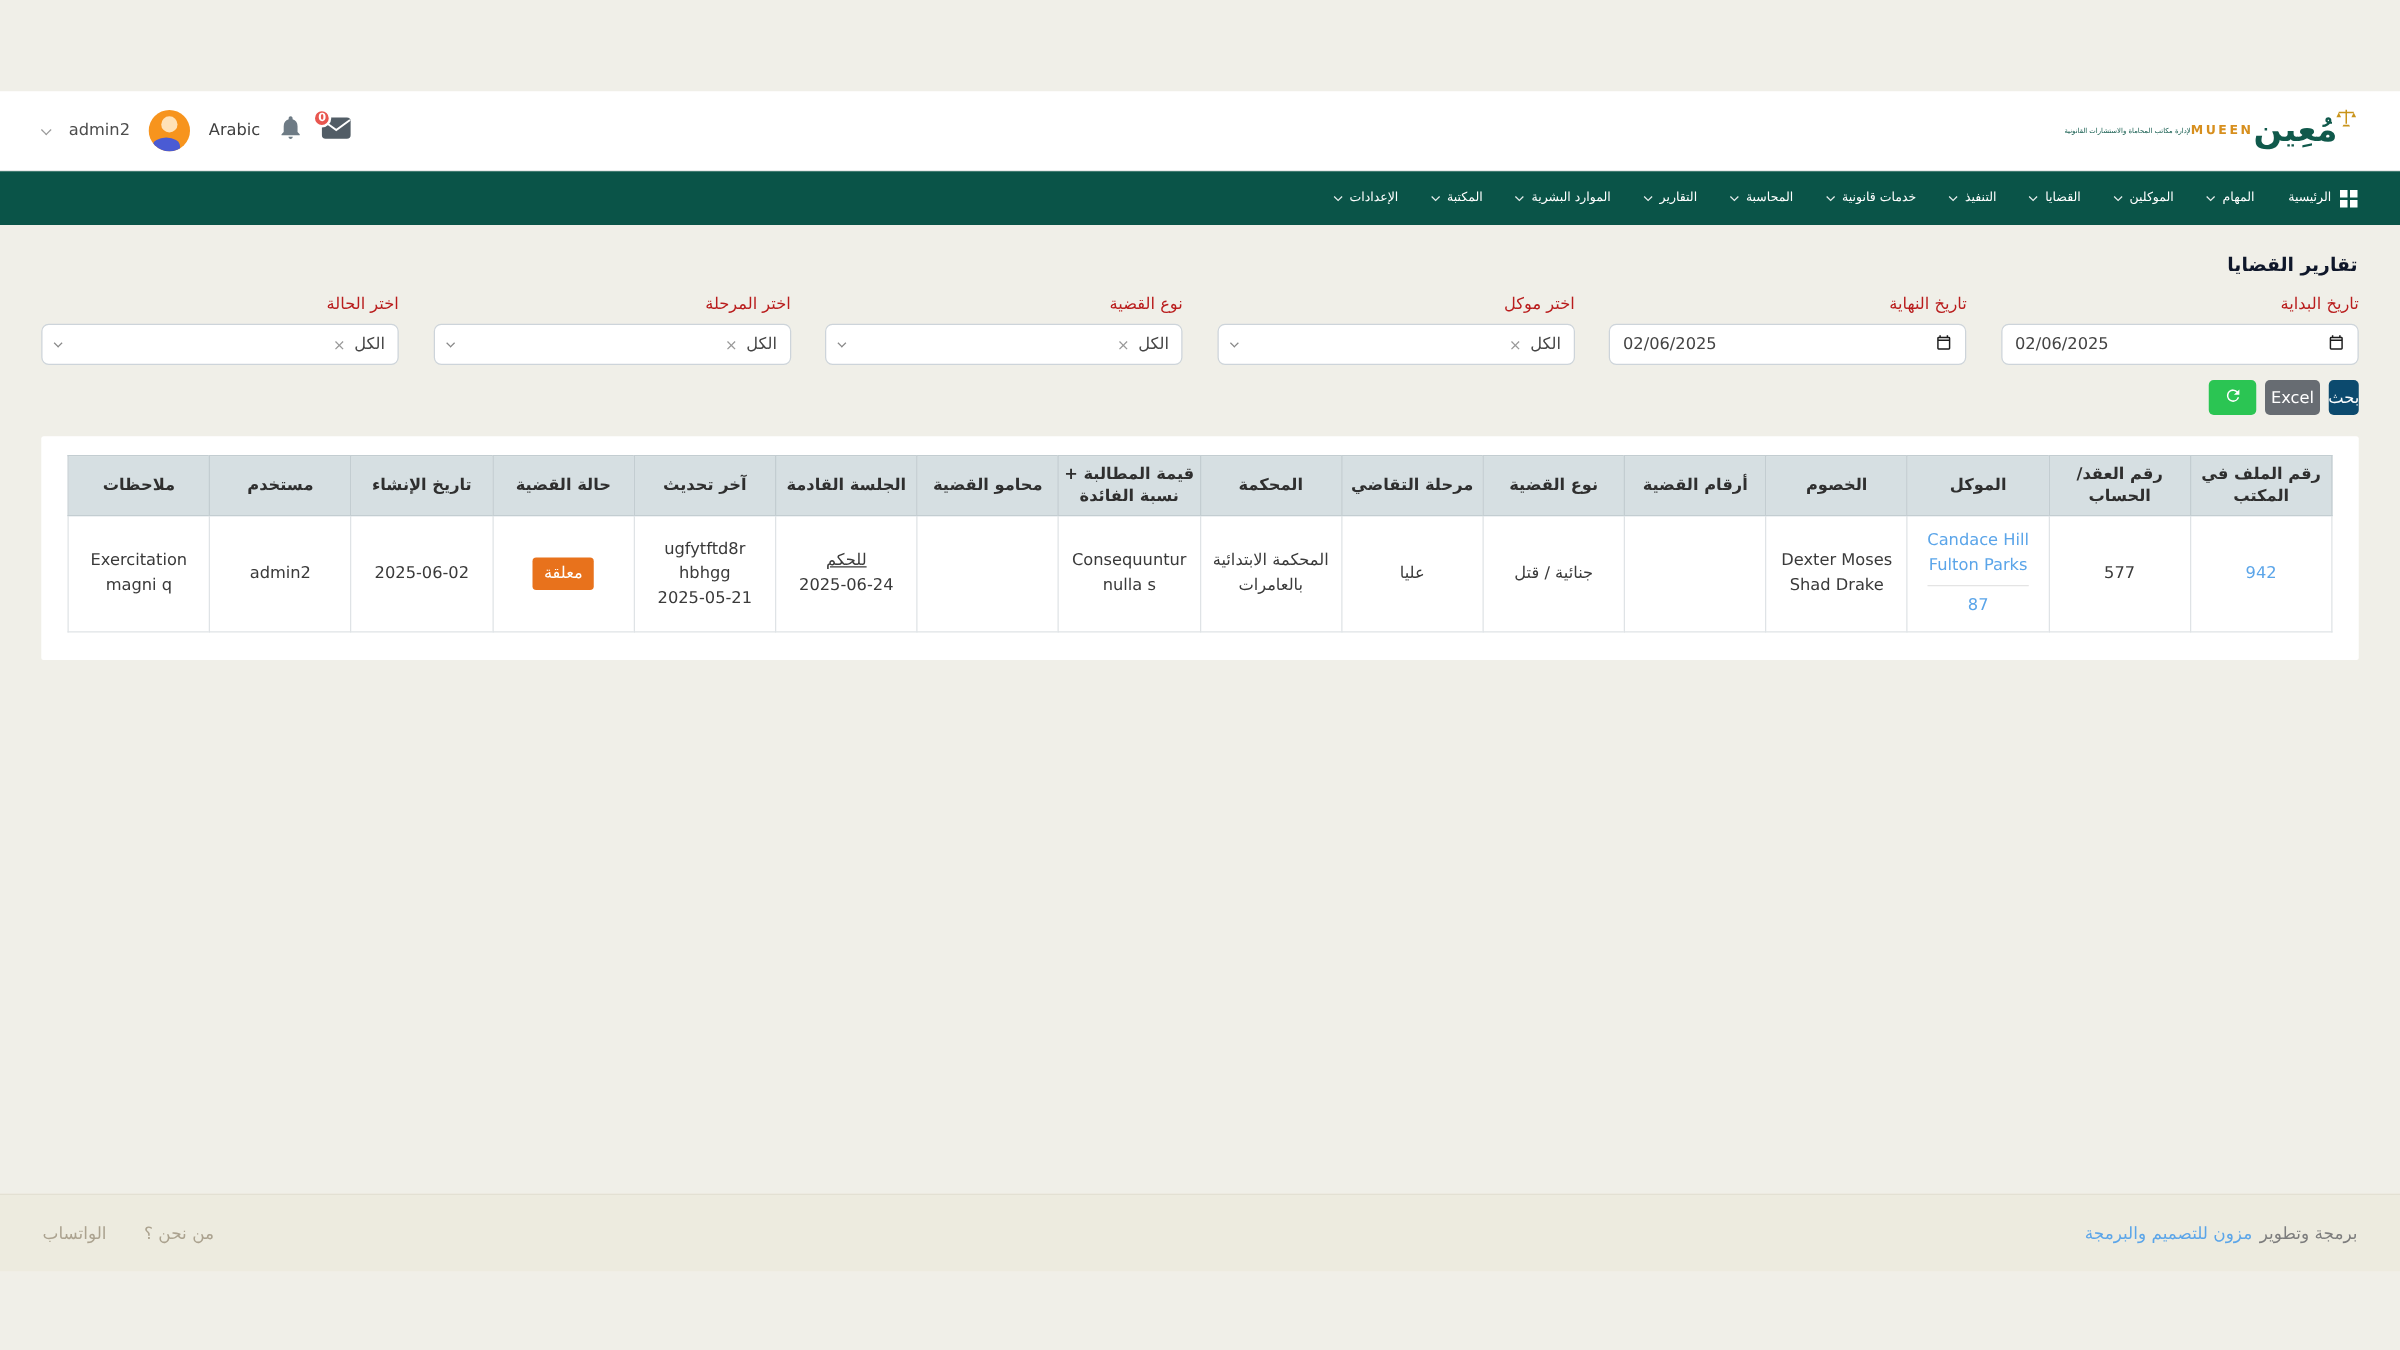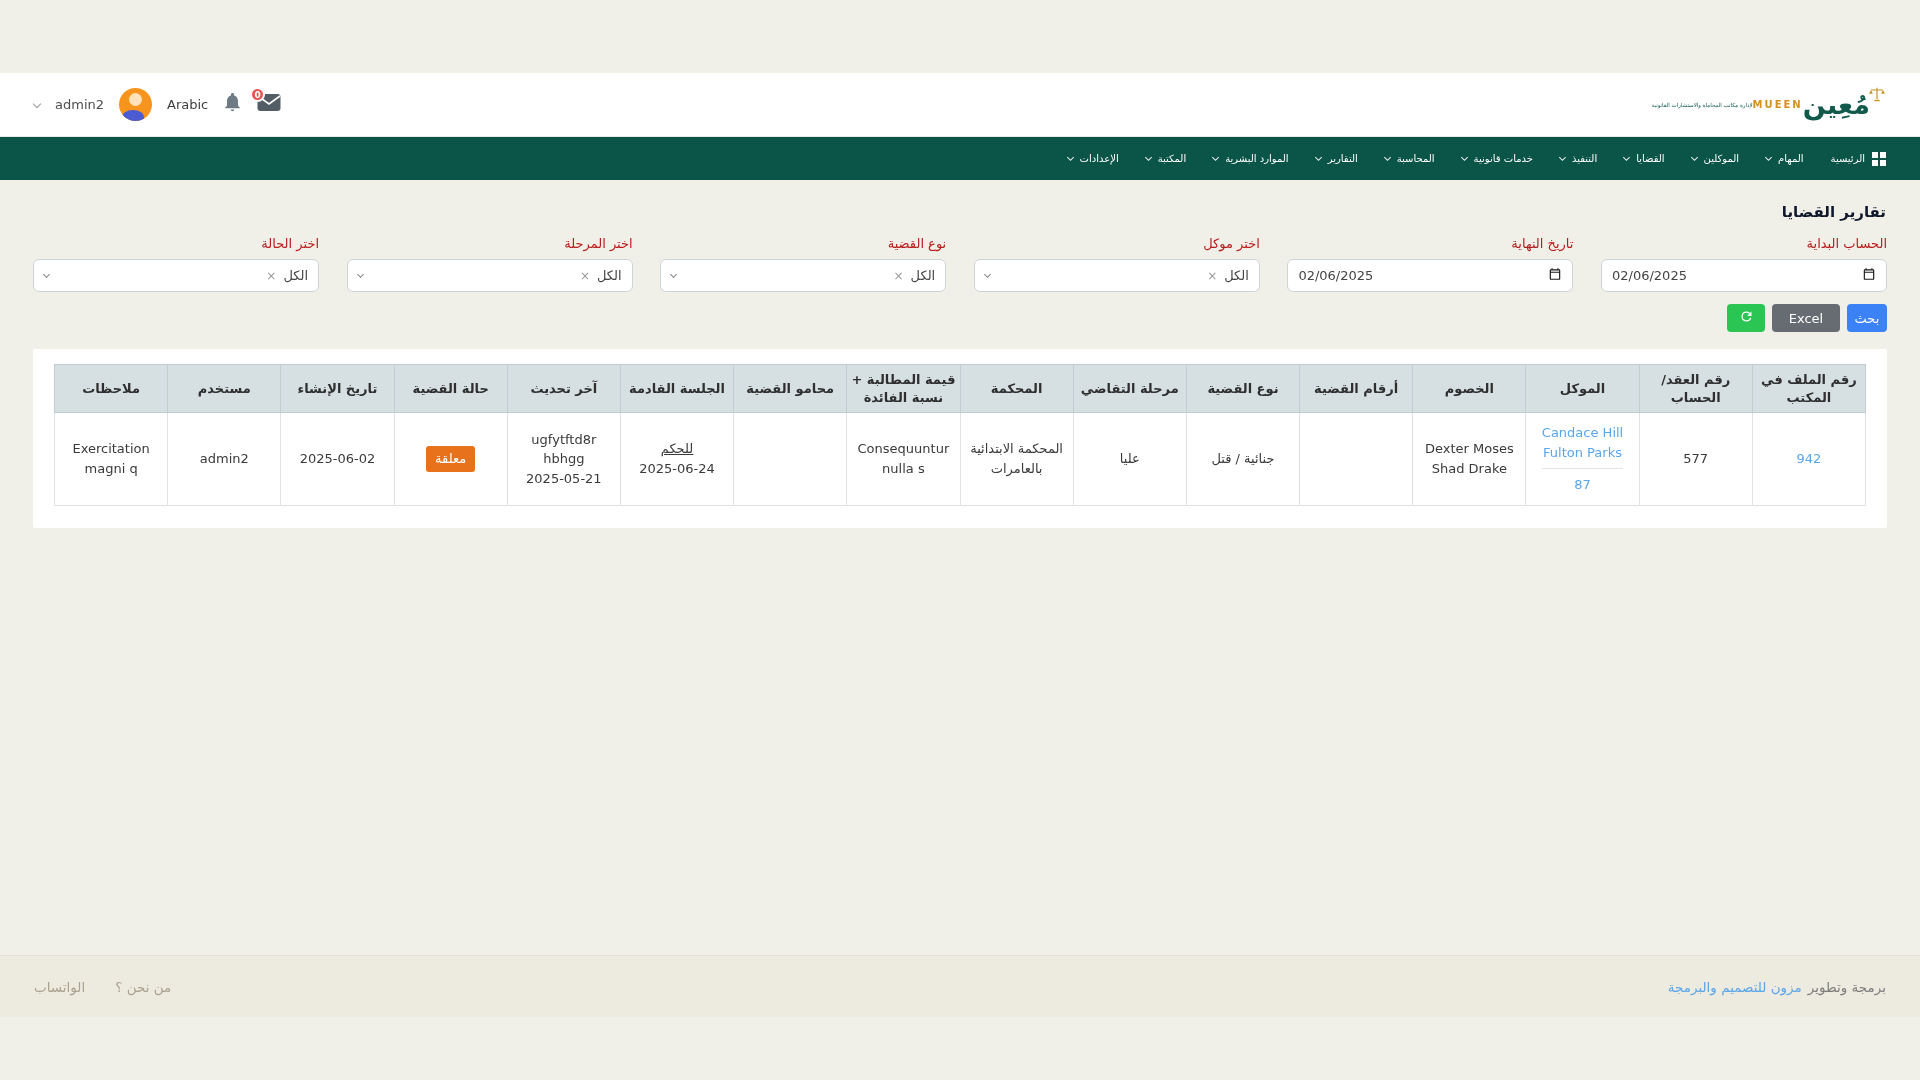--- a/index.html
+++ b/index.html
@@ -96,22 +96,22 @@
   .date-box { direction: ltr; }
 
   
   .actions { display: flex; justify-content: flex-start; gap: 7px; margin: 12px 33px 0; direction: ltr; flex-direction: row; }
   .actions { direction: rtl; }
   .btn {
     height: 28px; border: none; border-radius: 4px; cursor: pointer;
     font-family: "DejaVu Sans", sans-serif; font-size: 13px; color: #fff;
     display: flex; align-items: center; justify-content: center; padding: 0 12px;
   }
-  .btn-search { background: #3b82f6; width: 40px; }
-  .btn-excel { background: #676c72; width: 68px; }
+  .btn-search { background: #0c4a6e; width: 24px; }
+  .btn-excel { background: #676c72; width: 44px; }
   .btn-refresh { background: #2bc553; width: 38px; }
 
   
   .panel {
     margin: 17px 33px 0; background: #fff; border-radius: 2px;
     padding: 15px 21px 22px;
   }
   table { width: 100%; border-collapse: collapse; table-layout: fixed; }
   th {
     background: #d6dfe2; border: 1px solid #c3cdd1;
@@ -236,21 +236,21 @@
     <span>الإعدادات</span>
     <span class="chev"></span>
   </a>
 </nav>
 
 <main>
   <h1 class="page-title">تقارير القضايا</h1>
 
   <div class="filters">
     <div class="filter-group">
-      <div class="filter-label">الحساب البداية</div>
+      <div class="filter-label">تاريخ البداية</div>
       <div class="control date-box">
         <span>02/06/2025</span>
         <span>
           <svg width="14" height="14" viewBox="0 0 24 24">
               <path fill="#1b1b1b" d="M19 4h-1V2h-2v2H8V2H6v2H5a2 2 0 0 0-2 2v14a2 2 0 0 0 2 2h14a2 2 0 0 0 2-2V6a2 2 0 0 0-2-2zm0 16H5V10h14v10zM5 8V6h14v2H5z"></path>
             </svg>
         </span>
       </div>
     </div>
 

